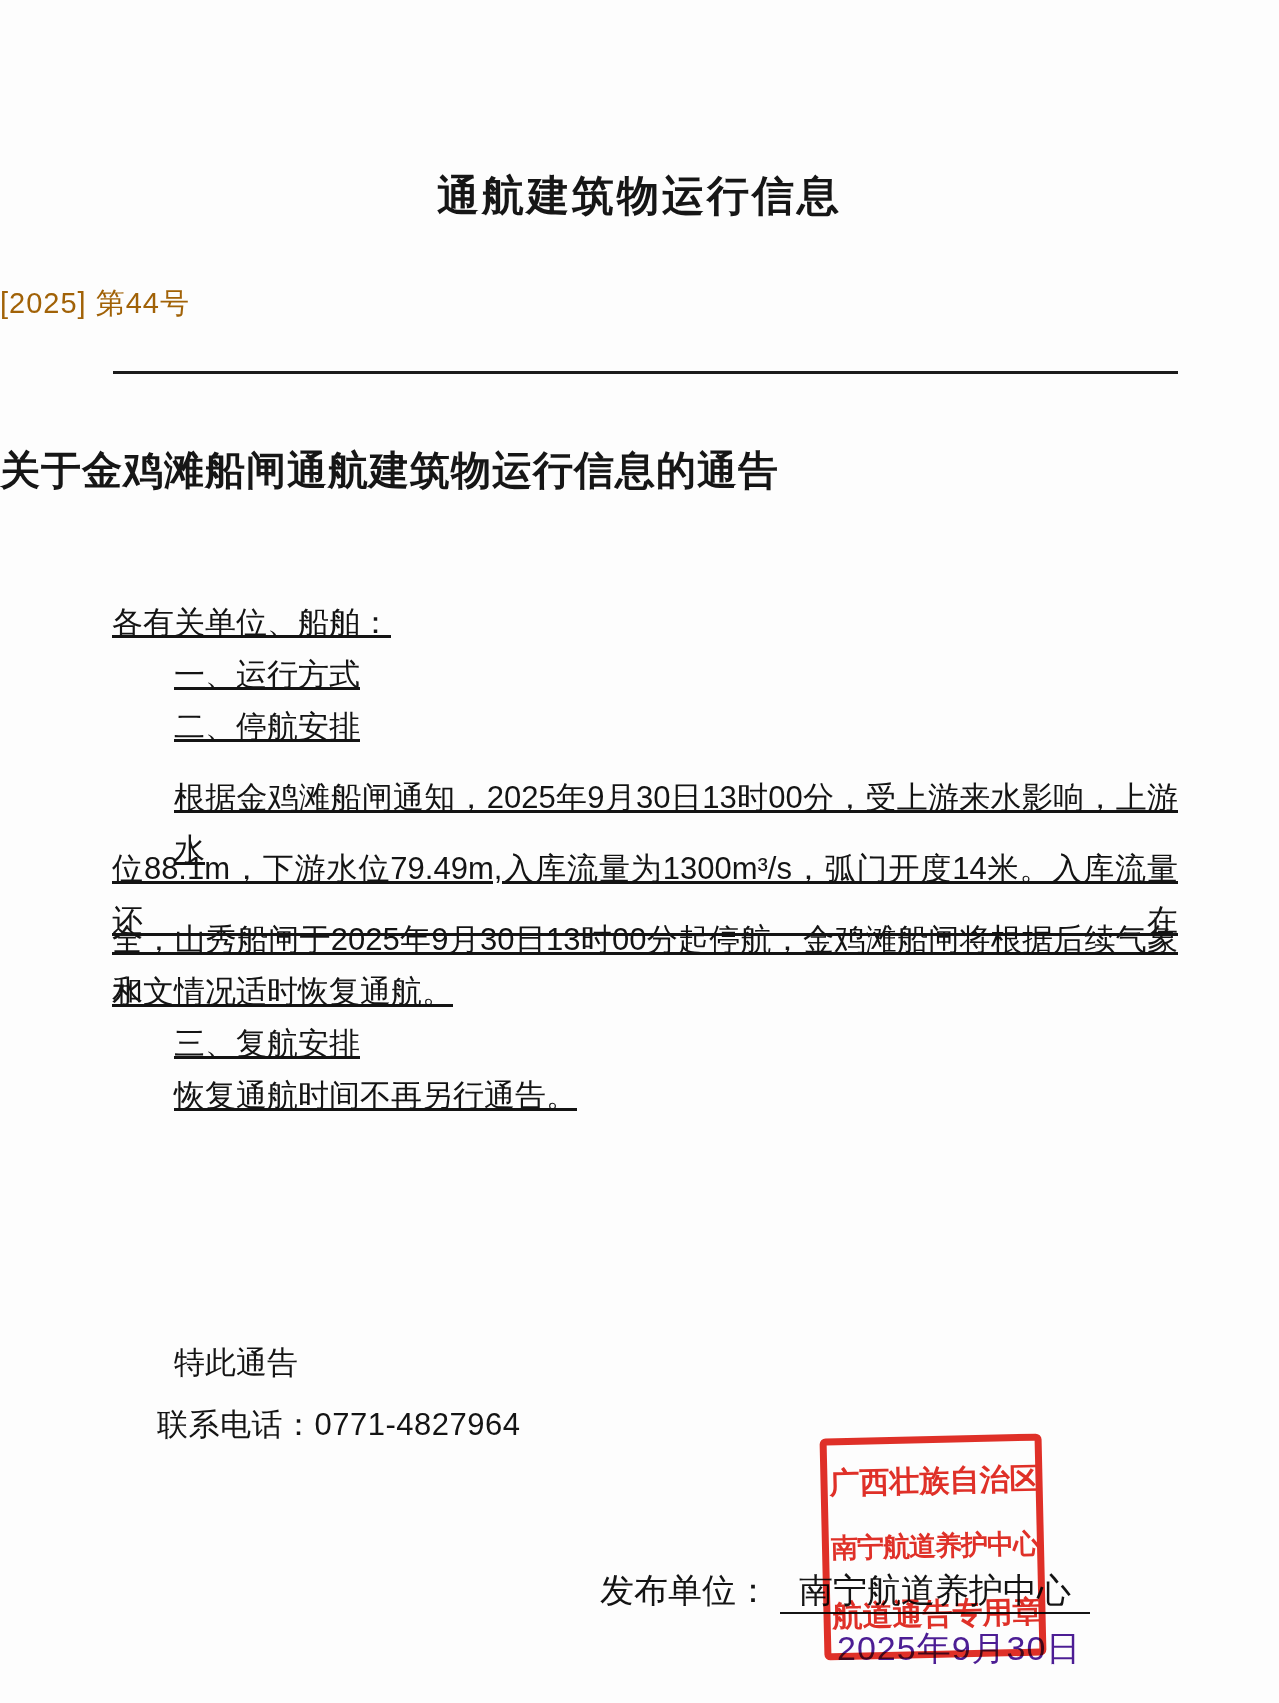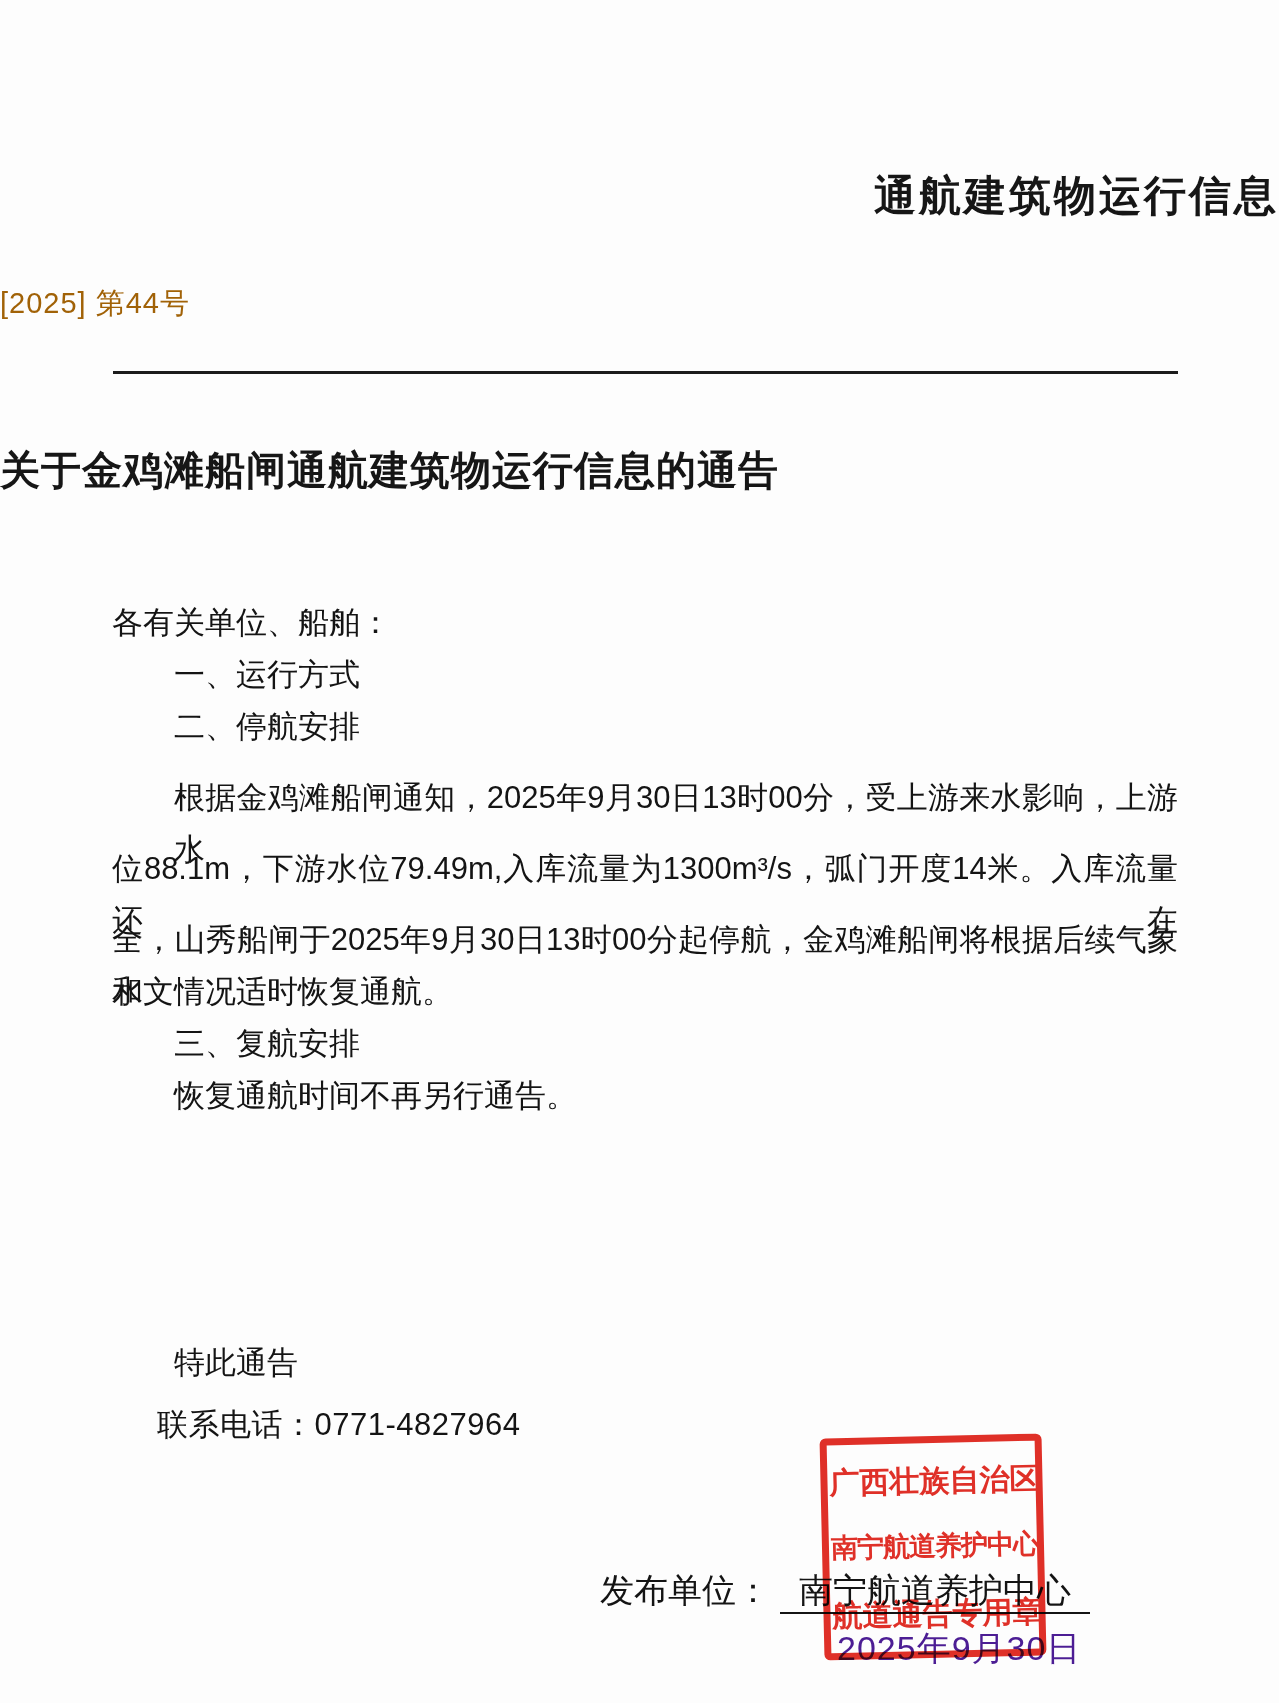--- a/index.html
+++ b/index.html
@@ -6,40 +6,40 @@
   .page{
     position:relative;
     width:1279px;height:1703px;
     background:#fdfdfd;
     font-family:"Liberation Sans", sans-serif;
     color:#1b1b1b;
     overflow:hidden;
   }
   .doc-title{
     position:absolute;top:168px;left:0;width:100%;
-    text-align:right;font-size:42px;font-weight:700;
+    text-align:center;font-size:42px;font-weight:700;
     letter-spacing:3px;color:#161616;
   }
   .doc-number{
     position:absolute;top:284px;left:0;width:100%;
     font-size:29px;font-weight:400;
     letter-spacing:1px;color:#a16207;
   }
   .rule{
     position:absolute;top:371px;left:113px;width:1065px;height:3px;
     background:#1c1c1c;
   }
   .doc-subtitle{
     position:absolute;top:443px;left:0;width:100%;
     text-align:left;font-size:40px;font-weight:700;
     letter-spacing:1px;color:#161616;
   }
   .body-block{
     position:absolute;top:597px;left:112px;width:1066px;
-    font-size:31px;color:#141414;
+    font-size:31px;color:#141414;text-decoration:underline;
   }
   .line{
     height:52px;line-height:52px;white-space:nowrap;
   }
   .line.ind{padding-left:62px;}
   .line.jl{
     white-space:normal;
     text-align:justify;
     text-align-last:justify;
     margin-top:19px;

